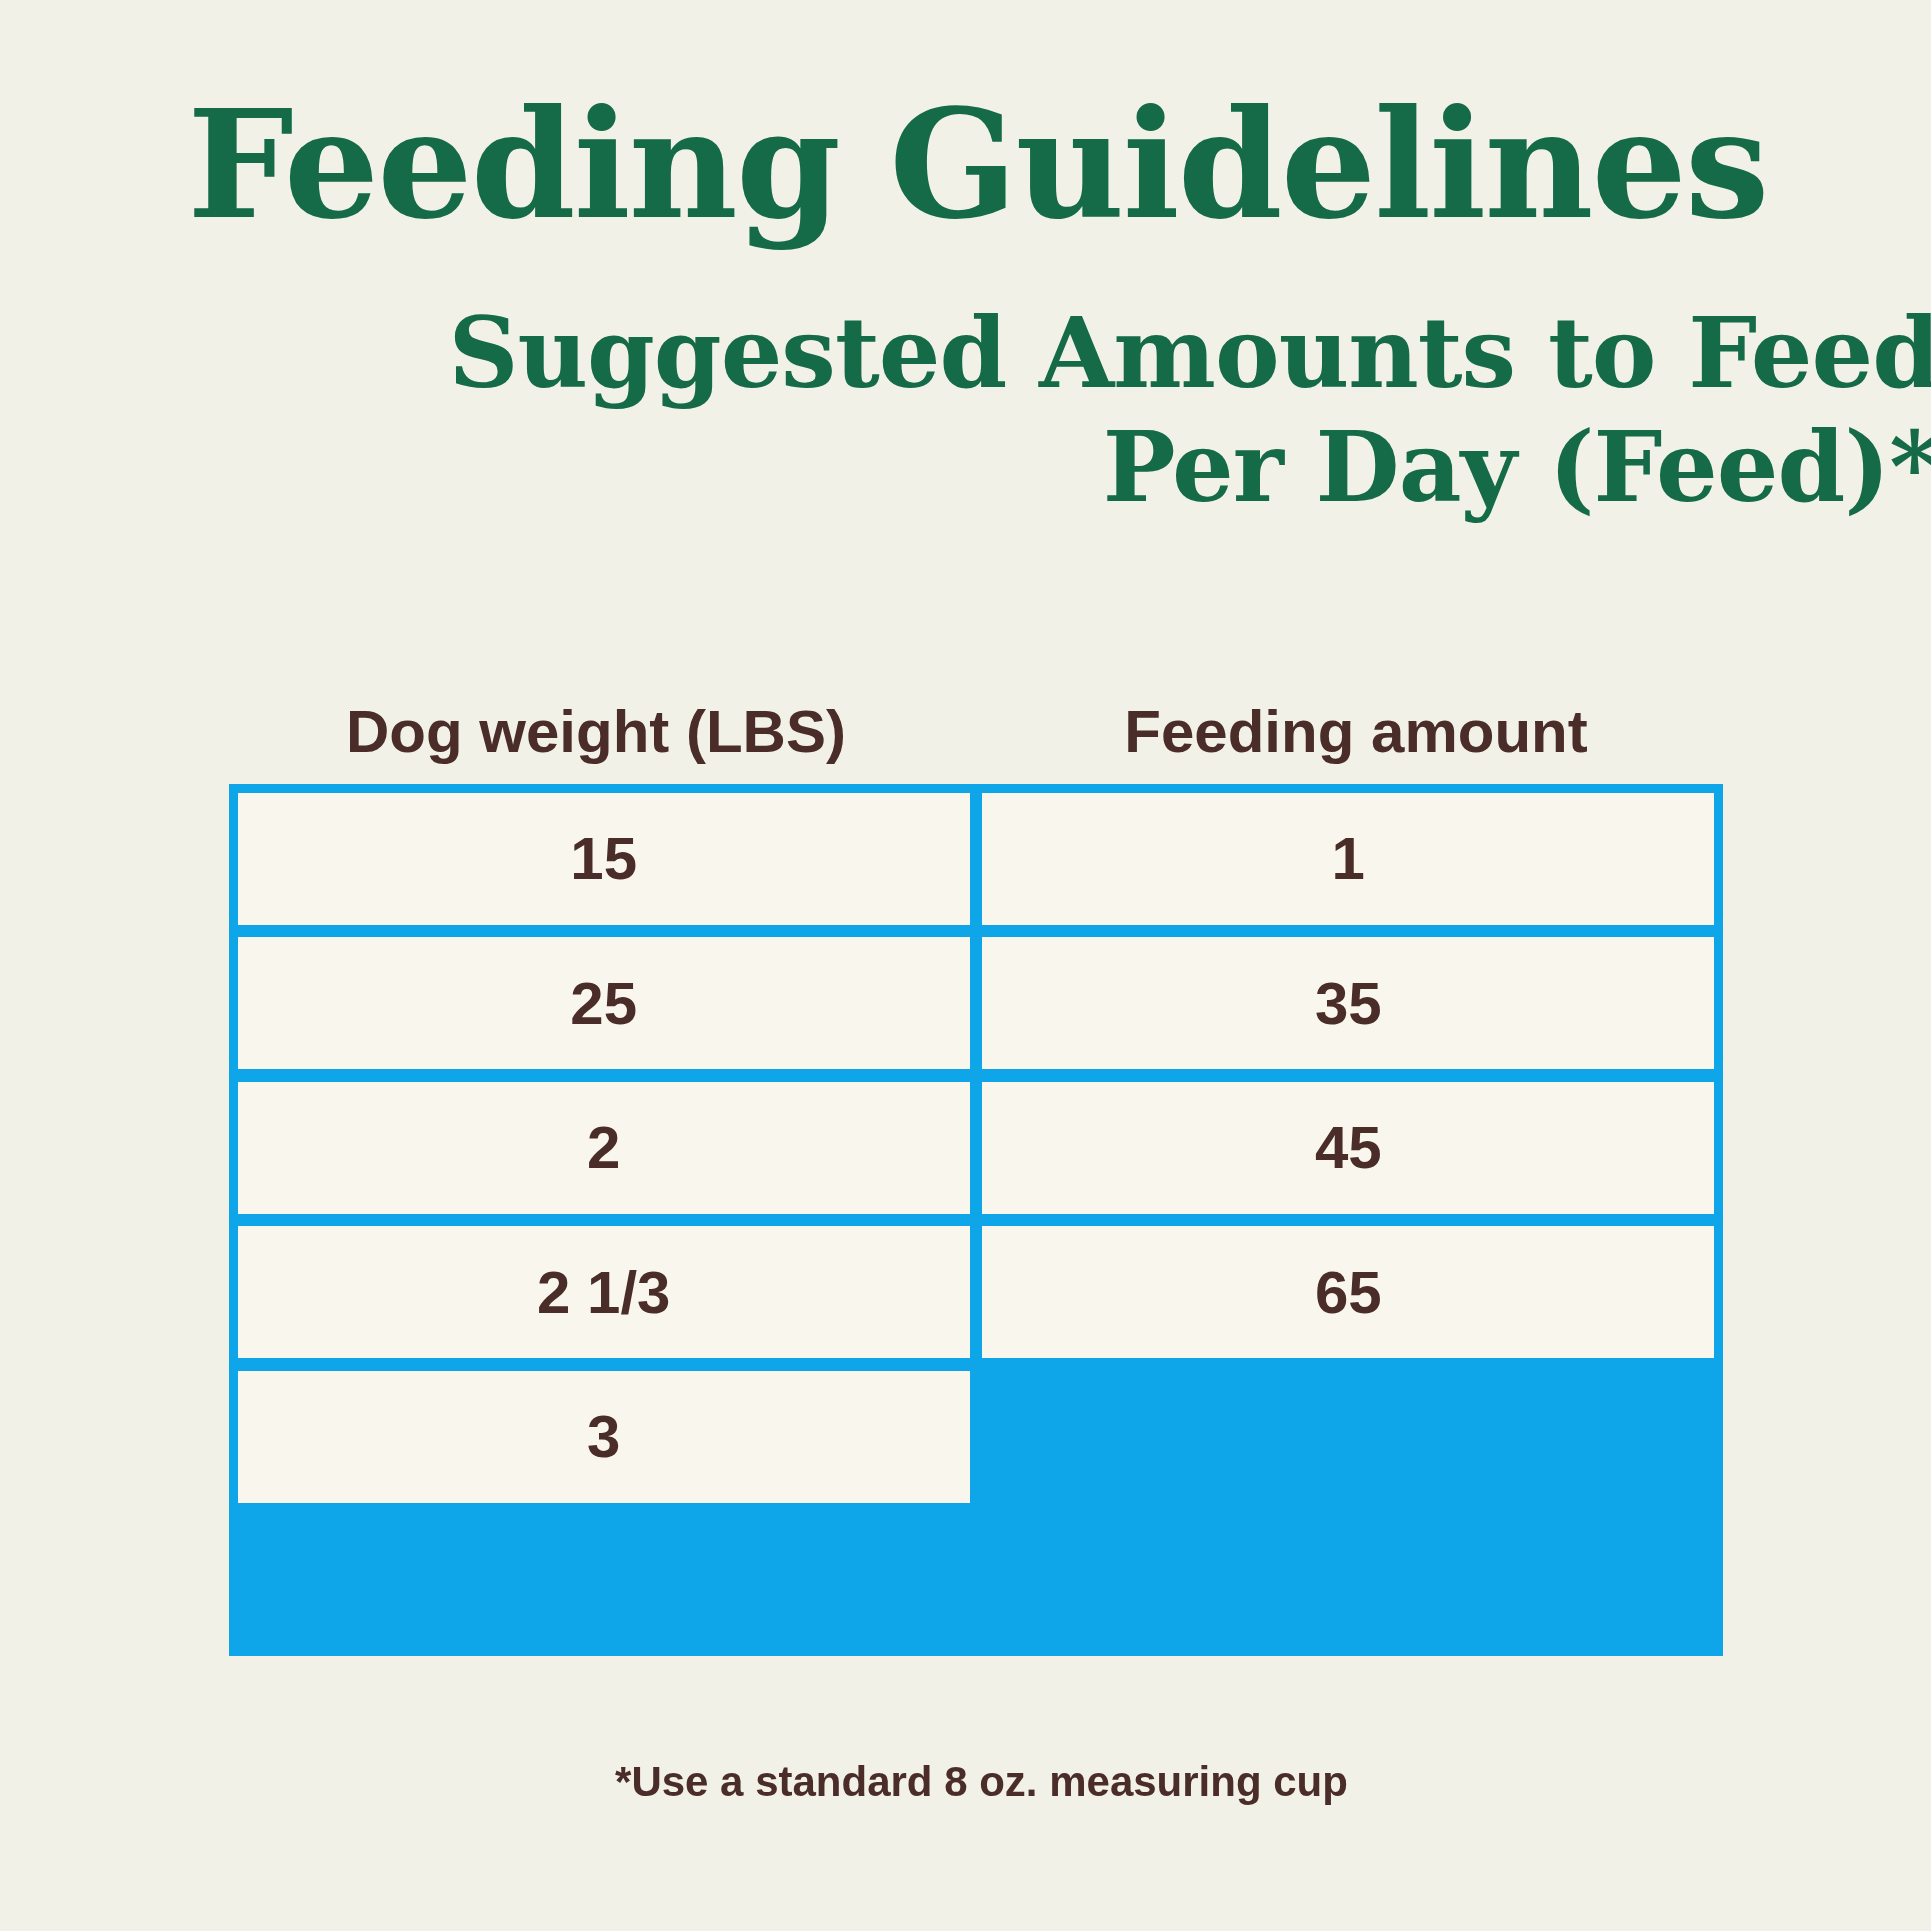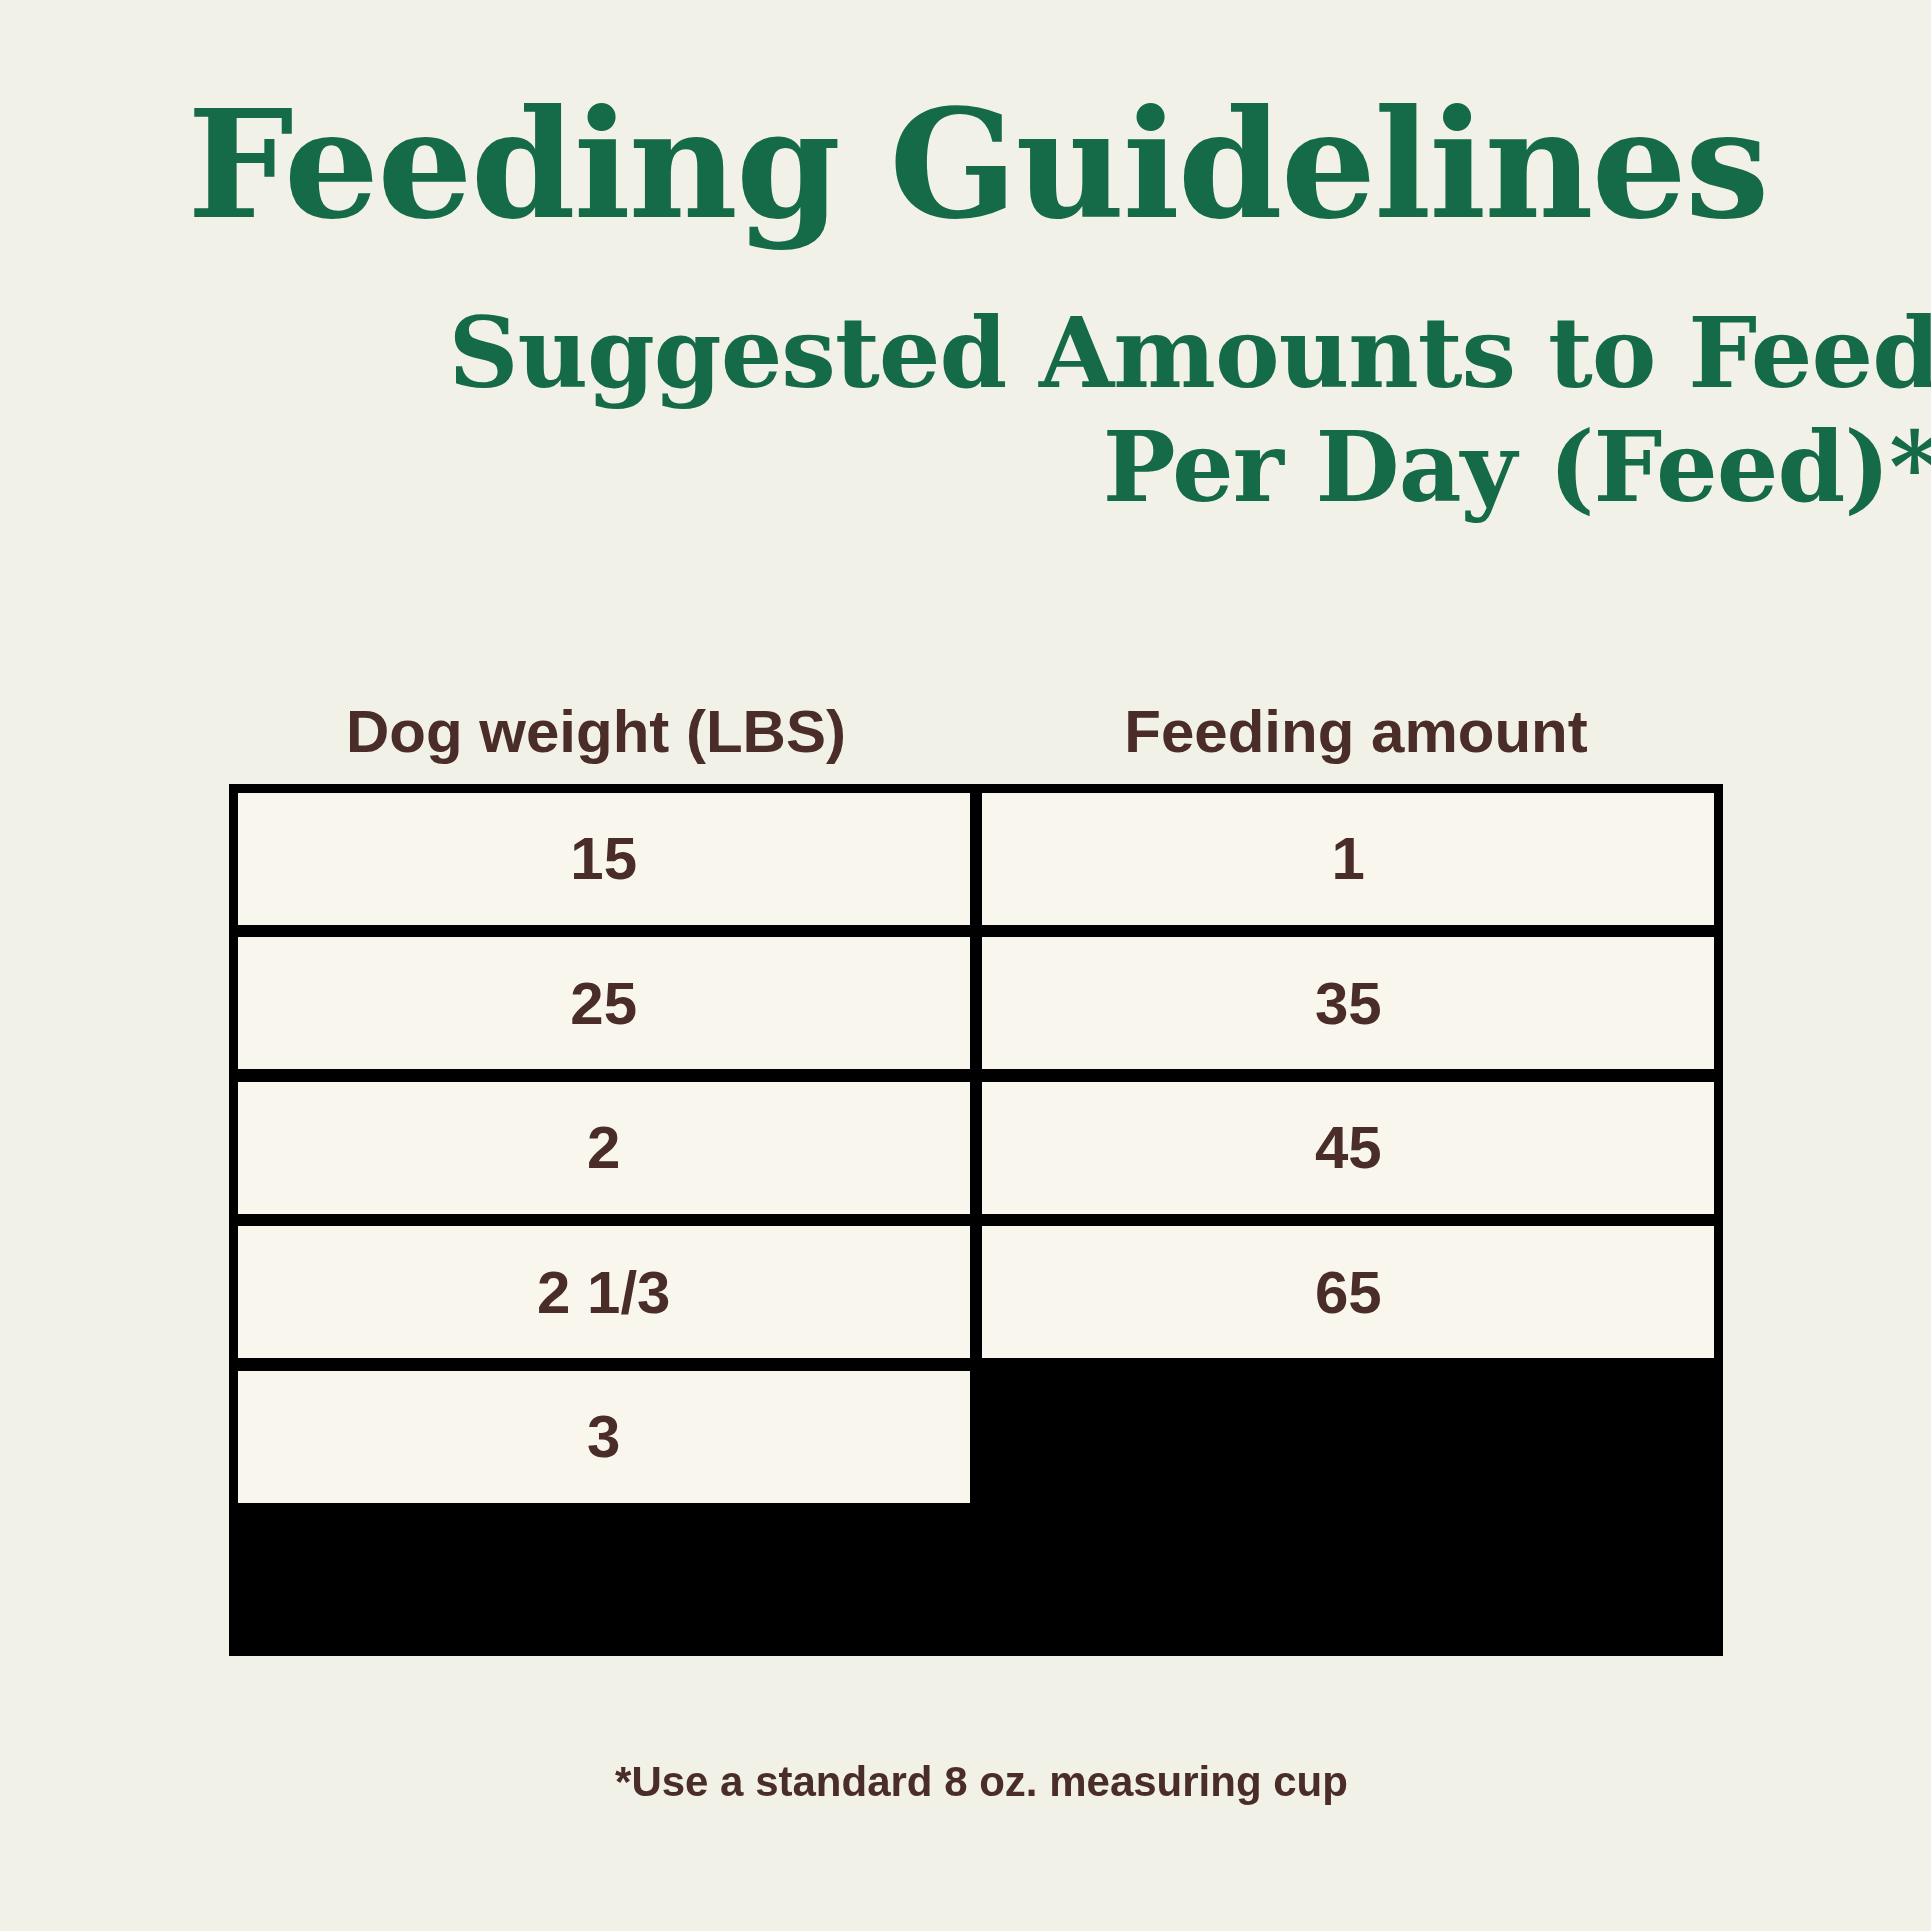--- a/index.html
+++ b/index.html
@@ -54,21 +54,21 @@
     font-weight: bold;
     font-size: 60px;
     color: #4a2d29;
   }
   .feeding-table {
     position: absolute;
     top: 772px;
     left: 217px;
     width: 1494px;
     height: 872px;
-    background: #000000;
+    background: #0ea5e9;
     padding: 4.8px;
     display: grid;
     grid-template-columns: 1fr 1fr;
     grid-template-rows: repeat(6, 1fr);
     gap: 4.8px;
   }
   .cell {
     background: #f9f6ed;
     display: flex;
     align-items: center;

